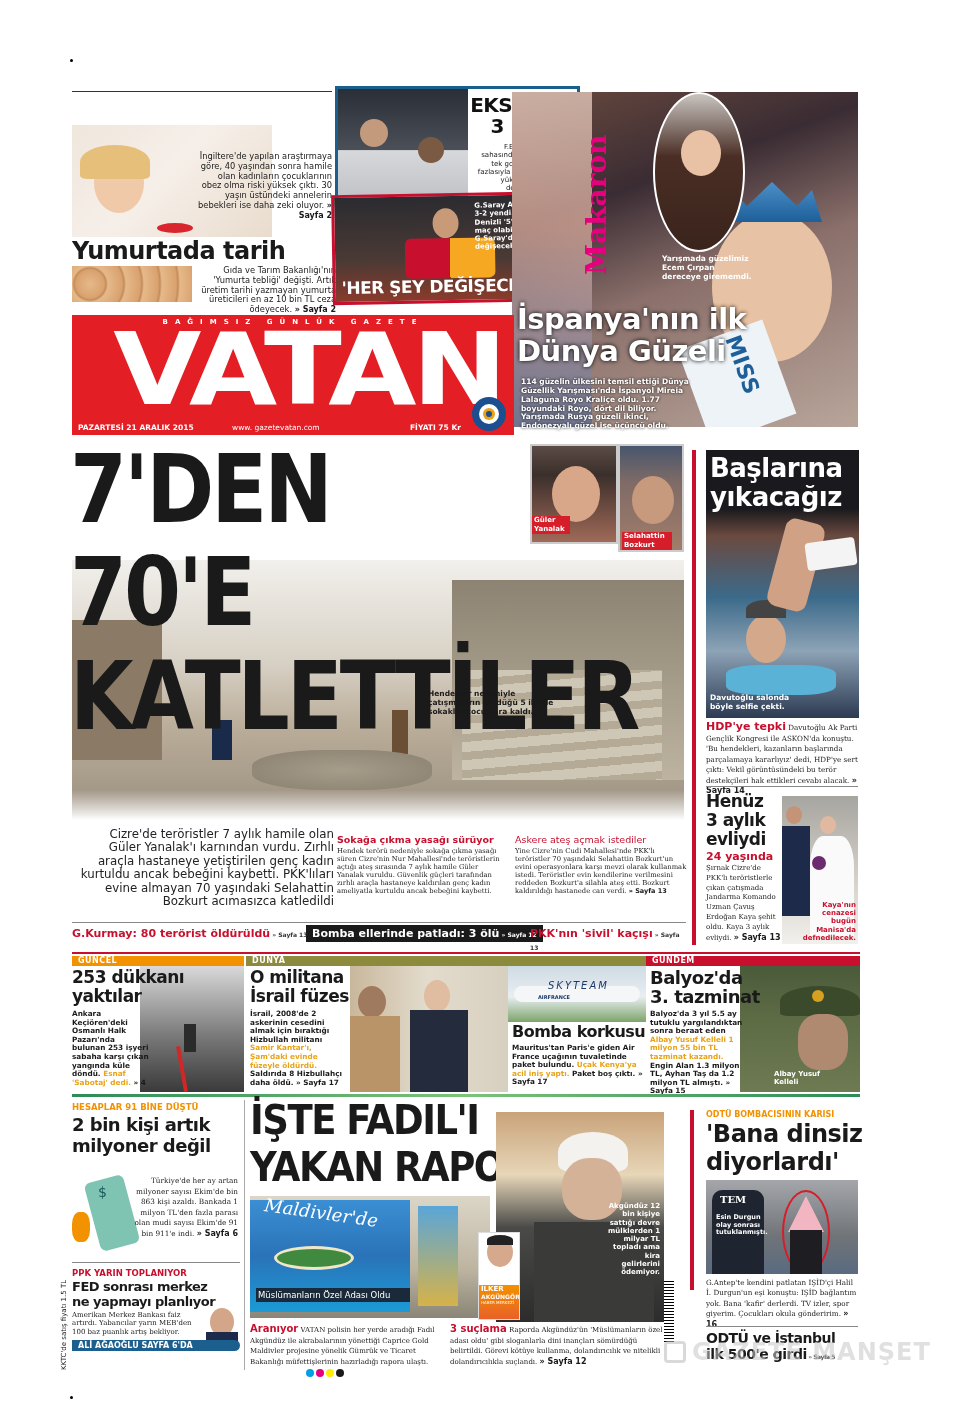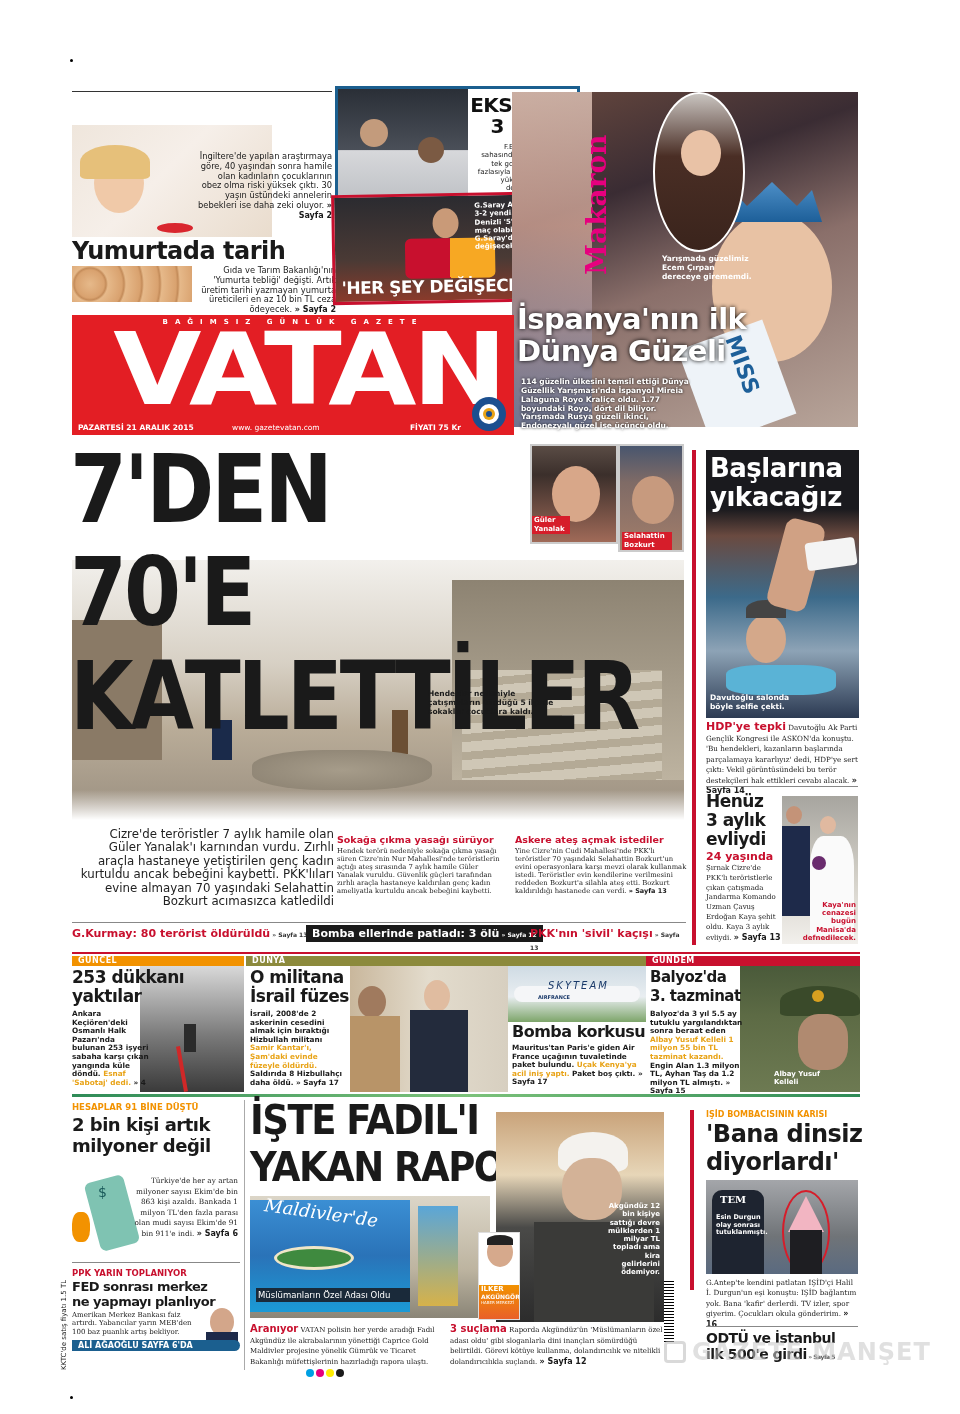--- a/index.html
+++ b/index.html
@@ -109,21 +109,21 @@
   <span class="tag-red" style="position:absolute;left:2px;top:86px;width:50px;">Selahattin Bozkurt</span>
 </div>
 <p class="abs" style="left:428px;top:690px;width:126px;font-size:7.5px;font-weight:bold;">Hendekler nedeniyle çatışmaların sürdüğü 5 ilçede sokaklar çocuklara kaldı.</p>
 
 <p class="abs" style="left:80px;top:828px;width:254px;font-size:11.8px;line-height:13.4px;text-align:right;color:#222;">Cizre'de teröristler 7 aylık hamile olan Güler Yanalak'ı karnından vurdu. Zırhlı araçla hastaneye yetiştirilen genç kadın kurtuldu ancak bebeğini kaybetti. PKK'lıları evine almayan 70 yaşındaki Selahattin Bozkurt acımasızca katledildi</p>
 <div class="abs" style="left:337px;top:834px;width:170px;">
   <div class="redtxt" style="font-size:9.5px;font-weight:bold;margin-bottom:2px;">Sokağa çıkma yasağı sürüyor</div>
   <p class="serif" style="font-size:6.8px;">Hendek terörü nedeniyle sokağa çıkma yasağı süren Cizre'nin Nur Mahallesi'nde teröristlerin açtığı ateş sırasında 7 aylık hamile Güler Yanalak vuruldu. Güvenlik güçleri tarafından zırhlı araçla hastaneye kaldırılan genç kadın ameliyatla kurtuldu ancak bebeğini kaybetti.</p>
 </div>
 <div class="abs" style="left:515px;top:834px;width:172px;">
-  <div class="redtxt" style="font-size:9.5px;font-weight:bold;margin-bottom:2px;">Askere ateş açmak istediler</div>
+  <div class="redtxt" style="font-size:9.5px;font-weight:normal;margin-bottom:2px;">Askere ateş açmak istediler</div>
   <p class="serif" style="font-size:6.8px;">
     <span>Yine Cizre'nin Cudi Mahallesi'nde PKK'lı teröristler 70 yaşındaki Selahattin Bozkurt'un evini operasyonlara karşı mevzi olarak kullanmak istedi. Teröristler evin kendilerine verilmesini reddeden Bozkurt'a silahla ateş etti. Bozkurt kaldırıldığı hastanede can verdi.</span>
     <span class="sayfa" style="font-size:6.5px;">» <span>Sayfa 13</span></span>
   </p>
 </div>
 <div class="hr" style="left:72px;top:922px;width:614px;background:#888;"></div>
 <div class="abs" style="left:72px;top:925px;width:614px;height:20px;">
   <div class="abs redtxt" style="left:0;top:2px;font-size:11px;font-weight:bold;">
     <span>G.Kurmay: 80 terörist öldürüldü</span><span class="sayfa" style="color:#333;font-size:6px;"> » <span>Sayfa 13</span></span>
   </div>
@@ -220,21 +220,21 @@
   <span>Paket boş çıktı.</span>
   <span>» <span>Sayfa 17</span></span>
 </p>
 
 <div class="photo" style="left:740px;top:966px;width:120px;height:126px;background:linear-gradient(180deg,#4a5a3a 0%,#5d6b45 40%,#6d7a52 100%);">
   <div style="position:absolute;left:40px;top:20px;width:80px;height:30px;border-radius:50% 50% 10% 10%;background:#3a4a2a;"></div>
   <div style="position:absolute;left:72px;top:24px;width:12px;height:12px;border-radius:50%;background:#d8a020;"></div>
   <div style="position:absolute;left:58px;top:48px;width:50px;height:56px;border-radius:40%;background:#b08a70;"></div>
   <p class="white" style="position:absolute;left:34px;bottom:6px;width:60px;font-size:7px;font-weight:bold;">Albay Yusuf Kelleli</p>
 </div>
-<div class="abs cond" style="left:650px;top:968px;font-size:15px;line-height:19px;">
+<div class="abs cond" style="left:650px;top:968px;font-size:18px;line-height:19px;">
   <div>Balyoz'da</div>
   <div>3. tazminat</div>
 </div>
 <p class="abs" style="left:650px;top:1010px;width:96px;font-size:7.3px;font-weight:bold;">
   <span>Balyoz'da 3 yıl 5.5 ay tutuklu yargılandıktan sonra beraat eden</span>
   <span class="orange">Albay Yusuf Kelleli 1 milyon 55 bin TL tazminat kazandı.</span>
   <span>Engin Alan 1.3 milyon TL, Ayhan Taş da 1.2 milyon TL almıştı.</span>
   <span>» <span>Sayfa 15</span></span>
 </p>
 <div class="abs" style="left:72px;top:1094px;width:788px;height:3px;background:linear-gradient(90deg,#2e8b57,#7cc27a,#2e8b57);"></div>
@@ -299,21 +299,21 @@
   <span>VATAN polisin her yerde aradığı Fadıl Akgündüz ile akrabalarının yönettiği Caprice Gold Maldivler projesine yönelik Gümrük ve Ticaret Bakanlığı müfettişlerinin hazırladığı rapora ulaştı.</span>
 </p>
 <p class="abs serif" style="left:450px;top:1324px;width:214px;font-size:7px;line-height:10.6px;">
   <span class="redtxt" style="font-family:'DejaVu Sans',sans-serif;font-weight:bold;font-size:10px;">3 suçlama</span>
   <span>Raporda Akgündüz'ün 'Müslümanların özel adası oldu' gibi sloganlarla dini inançları sömürdüğü belirtildi. Görevi kötüye kullanma, dolandırıcılık ve nitelikli dolandırıcılıkla suçlandı.</span>
   <span class="sayfa">» <span>Sayfa 12</span></span>
 </p>
 <div class="abs" style="left:664px;top:1280px;width:10px;height:62px;background:repeating-linear-gradient(0deg,#000 0 1px,#fff 1px 3px);"></div>
 
 <div class="abs" style="left:690px;top:1110px;width:4px;height:180px;background:#c8102e;"></div>
-<div class="abs" style="left:706px;top:1110px;font-size:8px;font-weight:bold;color:#f29200;">IŞİD BOMBACISININ KARISI</div>
+<div class="abs" style="left:706px;top:1110px;font-size:8px;font-weight:bold;color:#f29200;">ODTÜ BOMBACISININ KARISI</div>
 <div class="abs cond" style="left:706px;top:1120px;font-size:24px;line-height:28px;">
   <div>'Bana dinsiz</div>
   <div>diyorlardı'</div>
 </div>
 <div class="photo" style="left:706px;top:1180px;width:152px;height:94px;background:linear-gradient(180deg,#a4a6aa 0%,#707478 60%,#5a6a80 100%);">
   <div style="position:absolute;left:6px;top:10px;width:52px;height:84px;background:#1e2430;border-radius:10px 10px 0 0;"></div>
   <div style="position:absolute;left:14px;top:14px;font-size:10px;font-weight:bold;color:#fff;font-family:'DejaVu Serif',serif;">TEM</div>
   <div style="position:absolute;left:76px;top:10px;width:48px;height:84px;border:2px solid #d61d2a;border-radius:50%;"></div>
   <div style="position:absolute;left:82px;top:16px;width:36px;height:36px;background:#f2b5c2;clip-path:polygon(50% 0,100% 100%,0 100%);"></div>
   <div style="position:absolute;left:84px;top:50px;width:32px;height:44px;background:#1e1e22;"></div>

